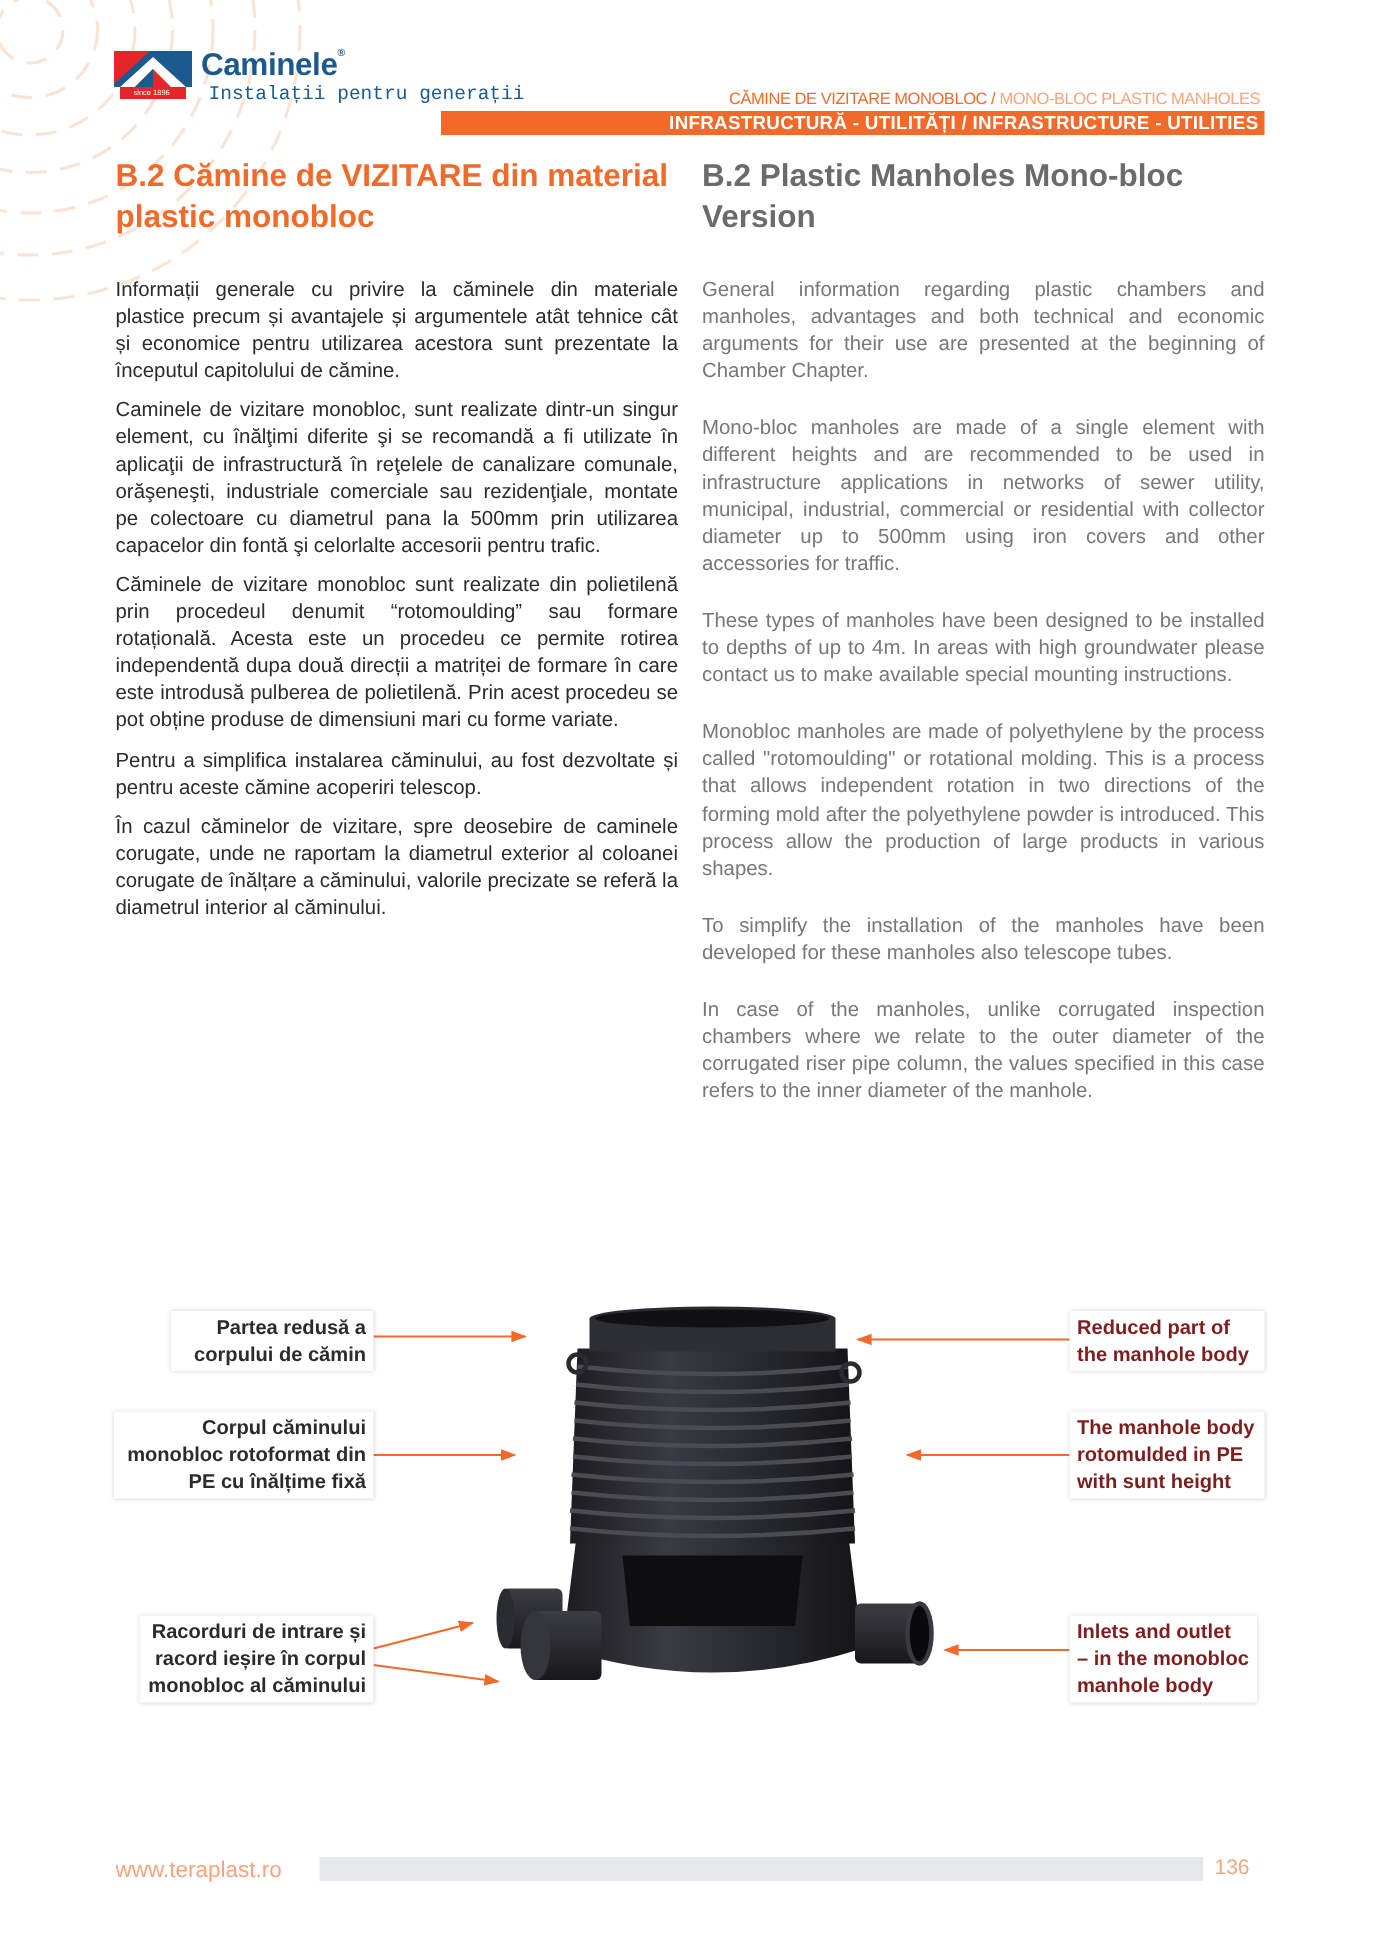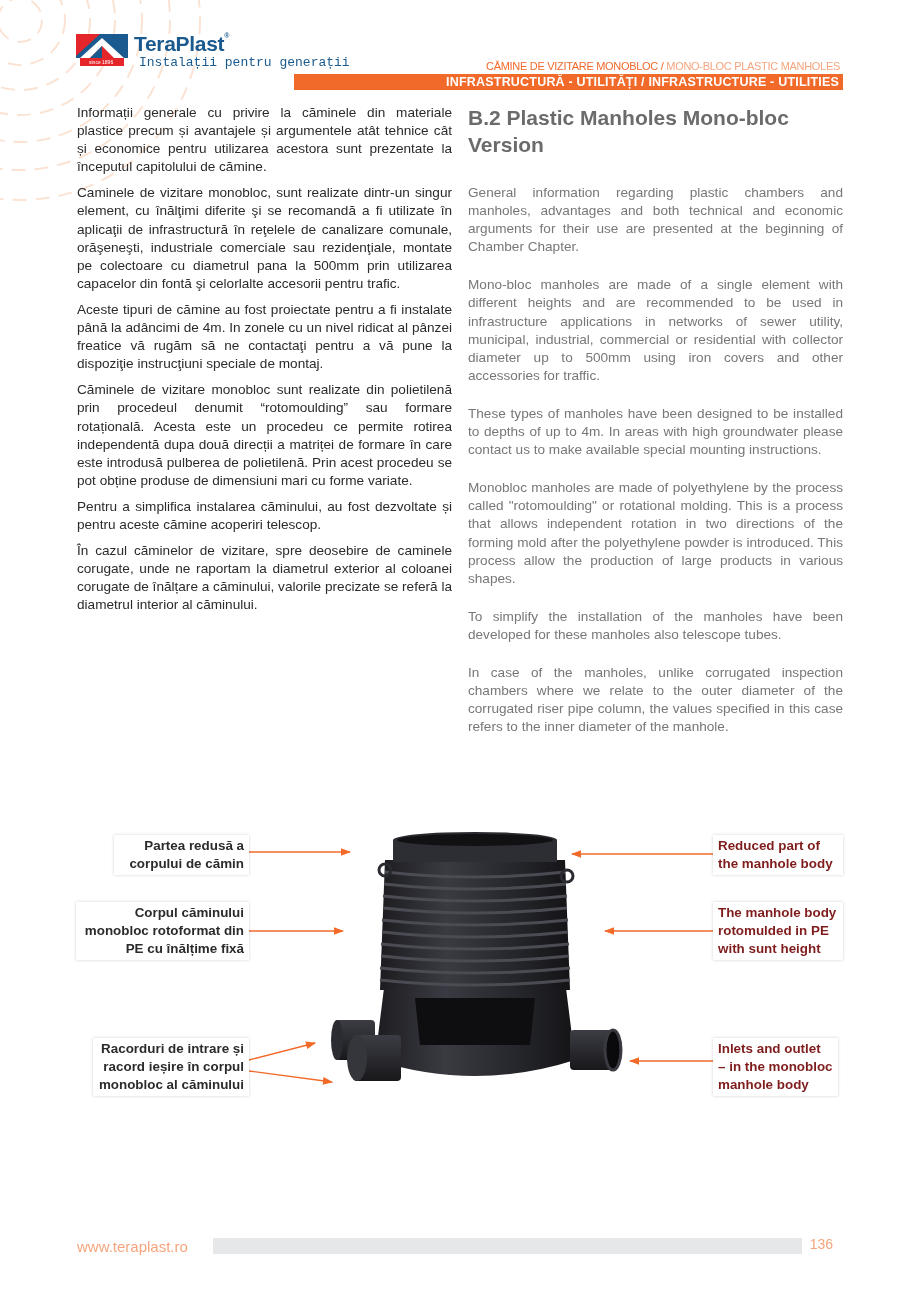--- a/index.html
+++ b/index.html
@@ -18,21 +18,21 @@
   .hdr-sub .en{color:#f6a47c;}
   .col{position:absolute;top:104px;width:375px;}
   .col.left{left:77px;}
   .col.right{left:468px;}
   h1{margin:0 0 26px 0;font-family:"Liberation Sans",sans-serif;font-weight:bold;font-size:21px;line-height:27px;}
   .left h1{color:#f26a2a;}
   .right h1{color:#6b6b6b;}
   p{margin:0 0 8px 0;font-family:"Liberation Sans",sans-serif;font-size:13.6px;line-height:18.1px;text-align:justify;}
   .left p{color:#2b2b2b;}
   .right p{color:#777777;margin-top:20px;}
-  .figure{position:absolute;left:0;top:820px;width:793px;height:290px;}
+  .figure{position:absolute;left:0;top:859px;width:793px;height:290px;}
   .manhole{position:absolute;left:325px;top:10px;width:300px;height:262px;}
   .callout{position:absolute;background:#ffffff;box-shadow:0 0 3px rgba(0,0,0,0.18);padding:2px 5px;font-family:"Liberation Sans",sans-serif;font-weight:bold;font-size:13.4px;line-height:18px;}
   .callout.ro{text-align:right;color:#2b2b2b;}
   .callout.en{text-align:left;color:#7f1d1d;}
   .arrows{position:absolute;left:0;top:0;width:920px;height:290px;}
   .footer-url{position:absolute;left:77px;top:1238px;font-family:"Liberation Sans",sans-serif;font-size:15px;color:#f6a47c;}
   .footer-bar{position:absolute;left:213px;top:1238px;width:589px;height:16px;background:#e6e7e8;}
   .footer-page{position:absolute;right:87px;top:1236px;font-family:"Liberation Sans",sans-serif;font-size:14px;color:#f6a47c;}
 </style>
 </head>
@@ -53,35 +53,35 @@
 <div class="logo">
   <svg class="logo-mark" viewBox="0 0 52 32">
     <rect x="0" y="0" width="52" height="24" fill="#1a5a8e"></rect>
     <polygon points="0,0 24,0 0,22" fill="#e4262b"></polygon>
     <polygon points="26,4 48,24 4,24" fill="#ffffff"></polygon>
     <polygon points="26,12 38,24 14,24" fill="#e4262b"></polygon>
     <polygon points="26,12 14,24 26,24" fill="#1a5a8e"></polygon>
     <rect x="4" y="24" width="44" height="8" fill="#e4262b"></rect>
   </svg>
   <span class="since">since 1896</span>
-  <div class="logo-name"><span>TeraPlast</span><span class="logo-reg">®</span></div>
+  <div class="logo-name"><span>Caminele</span><span class="logo-reg">®</span></div>
   <div class="logo-tag">Instalații pentru generații</div>
 </div>
 
 <div class="hdr-bar">
   <span>INFRASTRUCTURĂ - UTILITĂȚI / INFRASTRUCTURE - UTILITIES</span>
 </div>
 <div class="hdr-sub">
   <span class="ro">CĂMINE DE VIZITARE MONOBLOC / </span><span class="en">MONO-BLOC  PLASTIC MANHOLES</span>
 </div>
 
 <div class="col left">
+  <h1>B.2 Cămine de VIZITARE din material plastic monobloc</h1>
   <p>Informații generale cu privire la căminele din materiale plastice precum și avantajele și argumentele atât tehnice cât și economice pentru utilizarea acestora sunt prezentate la începutul capitolului de cămine.</p>
   <p>Caminele de vizitare monobloc, sunt realizate dintr-un singur element, cu înălţimi diferite şi se recomandă a fi utilizate în aplicaţii de infrastructură în reţelele de canalizare comunale, orăşeneşti, industriale comerciale sau rezidenţiale, montate pe colectoare cu diametrul pana la 500mm  prin utilizarea capacelor din fontă şi celorlalte accesorii pentru trafic.</p>
-  <p>Aceste tipuri de cămine au fost proiectate pentru a fi instalate până la adâncimi de 4m. In zonele cu un nivel ridicat al pânzei freatice vă rugăm să ne contactaţi pentru a vă pune la dispoziţie instrucţiuni speciale de montaj.</p>
   <p>Căminele de vizitare monobloc sunt realizate din polietilenă prin procedeul denumit “rotomoulding” sau formare rotațională. Acesta este un procedeu ce permite rotirea independentă dupa două direcții a matriței de formare în care este introdusă pulberea de polietilenă. Prin acest procedeu se pot obține produse de dimensiuni mari cu forme variate.</p>
   <p>Pentru a simplifica instalarea  căminului, au fost dezvoltate și pentru aceste cămine acoperiri telescop.</p>
   <p>În cazul căminelor de vizitare, spre deosebire de caminele corugate, unde ne raportam la diametrul exterior al coloanei corugate de înălțare a căminului, valorile precizate se referă la diametrul interior al căminului.</p>
 </div>
 
 <div class="col right">
   <h1>B.2 Plastic Manholes Mono-bloc Version</h1>
   <p>General information regarding plastic chambers and manholes, advantages and both technical and economic arguments for their use are presented at the beginning of Chamber Chapter.</p>
   <p>Mono-bloc manholes are made of a single element with different heights and are recommended to be used in infrastructure applications in networks of sewer utility, municipal, industrial, commercial or residential with collector diameter up to 500mm using iron covers and other accessories for traffic.</p>
   <p>These types of manholes have been designed to be installed to depths of up to 4m. In areas with high groundwater please contact us to make available special mounting instructions.</p>

